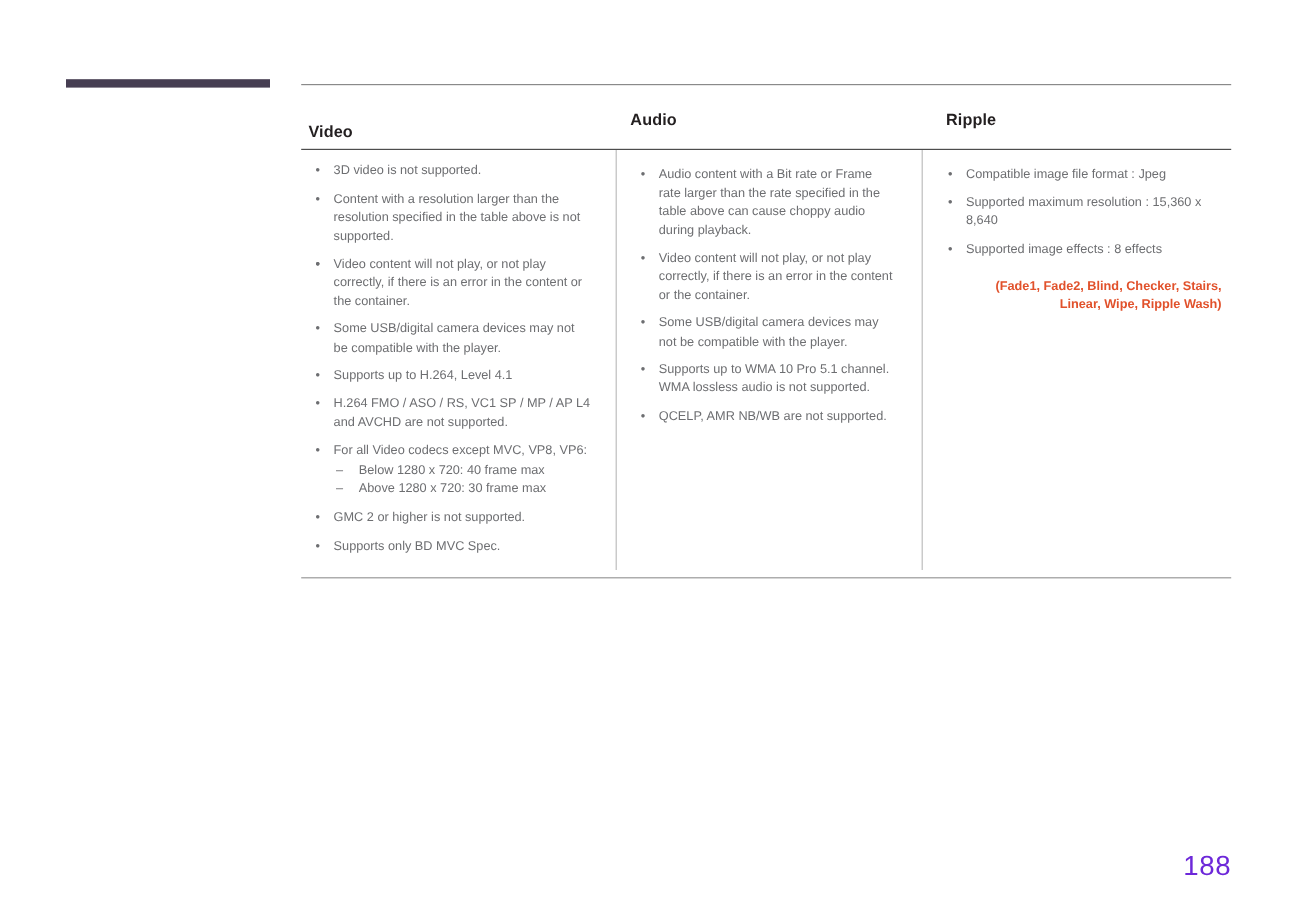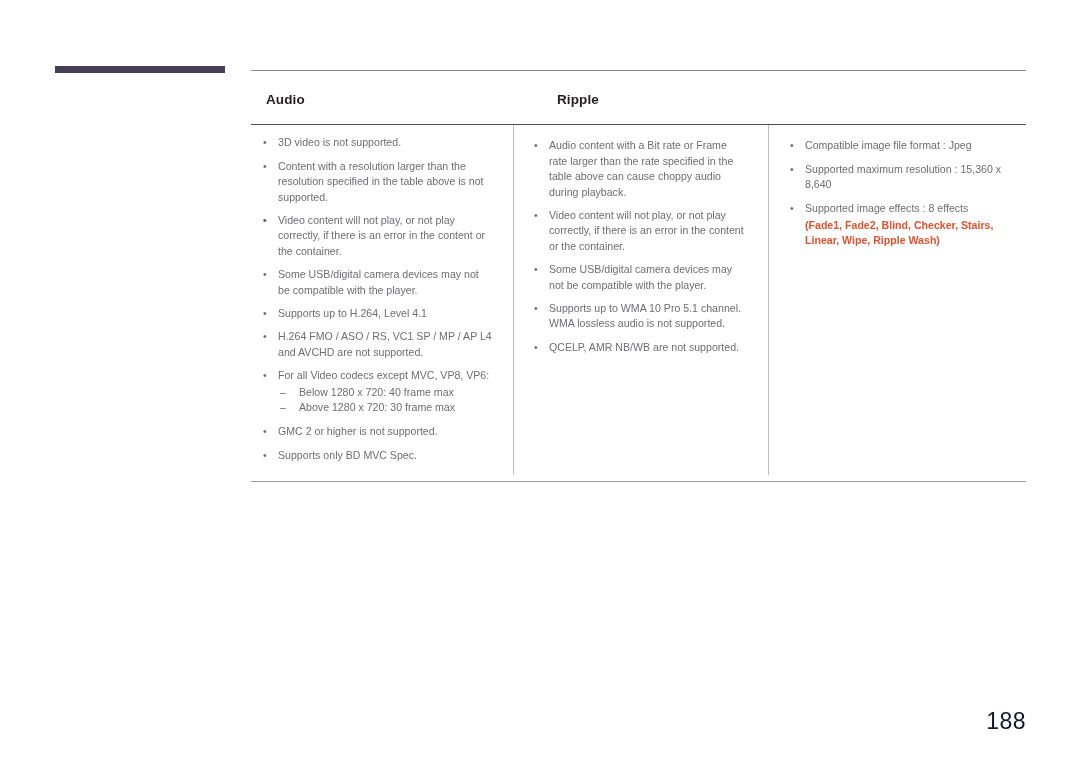--- a/index.html
+++ b/index.html
@@ -120,41 +120,43 @@
     top: 0;
     color: #6d6e71;
   }
 
   .effects {
     display: block;
     color: #e1512b;
     font-weight: bold;
     font-size: 10.6px;
     line-height: 15.4px;
-    margin-top: 2px;
+    margin-top: 16px;
+    text-align: right;
   }
 
   
   .page-number {
     position: absolute;
     right: 54px;
     bottom: 28px;
     font-size: 23px;
-    color: #0f172a;
+    color: #6d28d9;
     letter-spacing: 0.5px;
   }
 </style>
 </head>
 <body>
 
 <div class="chapter-bar"></div>
 <div class="rule-top"></div>
 
 <div class="table">
   <div class="thead">
+    <div class="col-video col-head">Video</div>
     <div class="col-audio col-head" style="border-left:none; padding-top:0; padding-left:15px;">Audio</div>
     <div class="col-image col-head" style="border-left:none; padding-top:0; padding-left:16px;">Ripple</div>
   </div>
 
   <div class="head-rule"></div>
 
   <div class="tbody">
 
     <div class="col col-video">
       <ul class="blist">

